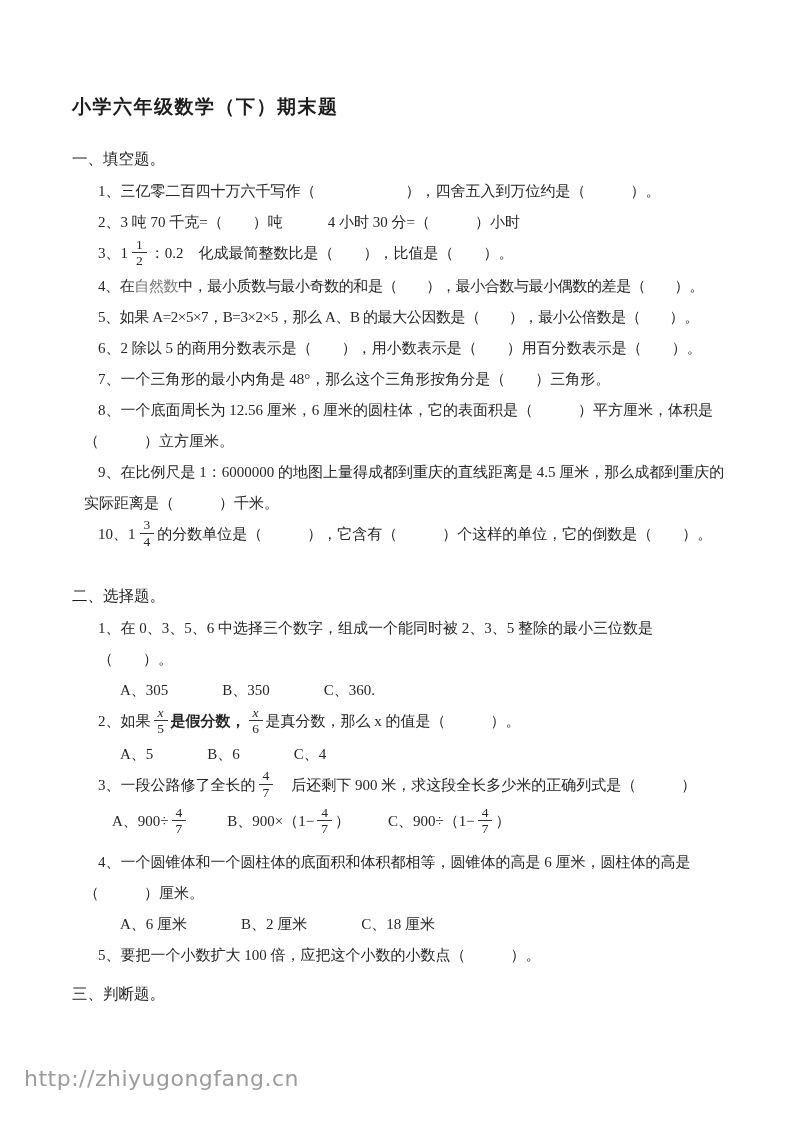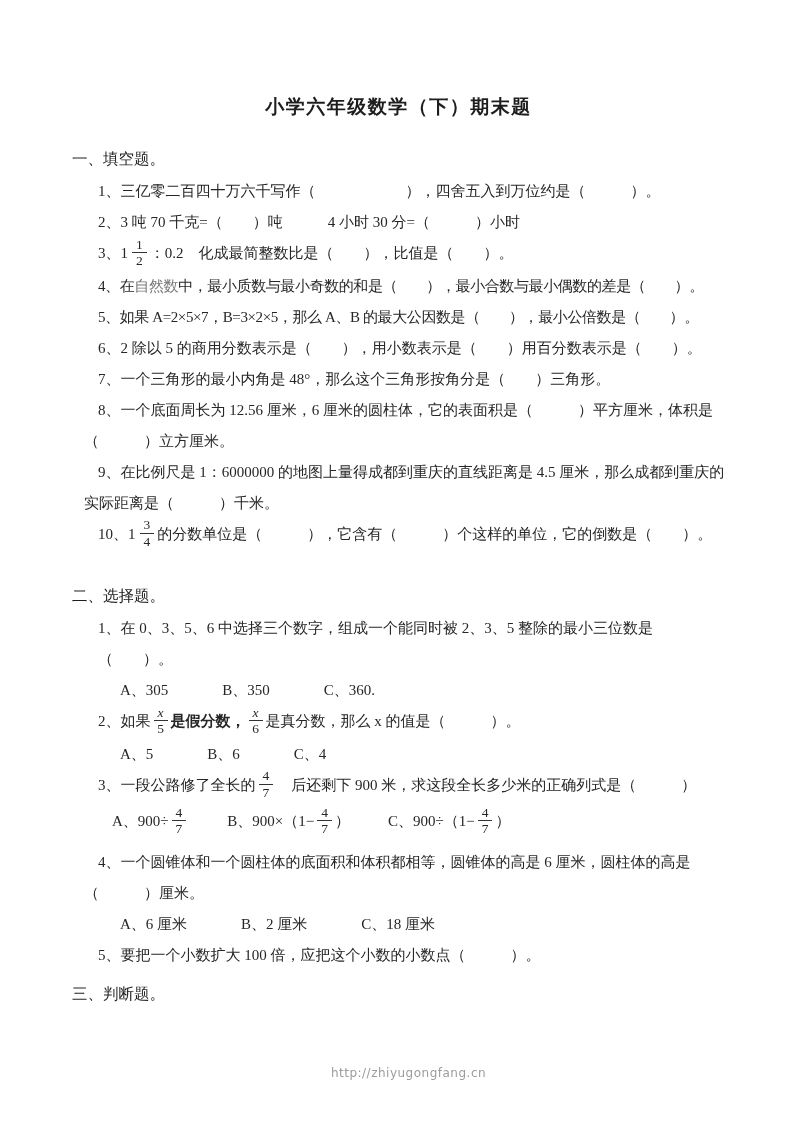--- a/index.html
+++ b/index.html
@@ -5,21 +5,21 @@
   html,body { margin:0; padding:0; }
   .page {
     position:relative; width:793px; height:1122px; background:#ffffff;
     overflow:hidden;
     font-family:"Liberation Serif","DejaVu Serif",serif;
     color:#262626;
   }
   .content { position:absolute; left:72px; top:94px; width:653px; }
 
   .title {
-    text-align:center; font-size:19px; font-weight:bold;
+    font-size:19px; font-weight:bold;
     letter-spacing:1.5px; margin:0 0 24px 0; color:#1d1d1d;
   }
 
   .sec-heading {
     font-weight:normal; font-size:15.5px; line-height:30px; color:#1d1d1d;
     margin:0 0 2px 0;
   }
   .sec-heading.gap-top { margin-top:30px; }
   .sec-heading.gap-top-sm { margin-top:8px; }
 
@@ -38,23 +38,23 @@
     margin:0 3px; position:relative; top:-2px;
   }
   .frac .fnum { display:block; border-bottom:1px solid #333; padding:0 4px; }
   .frac .fden { display:block; }
   .it { font-style:italic; }
   .b  { font-weight:bold; }
   .hl { color:#787878; }
   .mixed-whole { display:inline-block; margin-right:1px; }
 
   .footer {
-    position:absolute; left:0; right:0; top:1066px; text-align:center;
+    position:absolute; left:0; right:0; top:1066px; text-align:left;
     font-family:"DejaVu Sans","Liberation Sans",sans-serif;
-    font-size:12px; color:#9c9c9c; letter-spacing:0.5px;padding-left:24px;
+    font-size:22px; color:#9c9c9c; letter-spacing:0.5px;padding-left:24px;
   }
 </style>
 </head>
 <body>
 
 <div class="page">
   <div class="content">
 
     <h1 class="title">小学六年级数学（下）期末题</h1>
 

